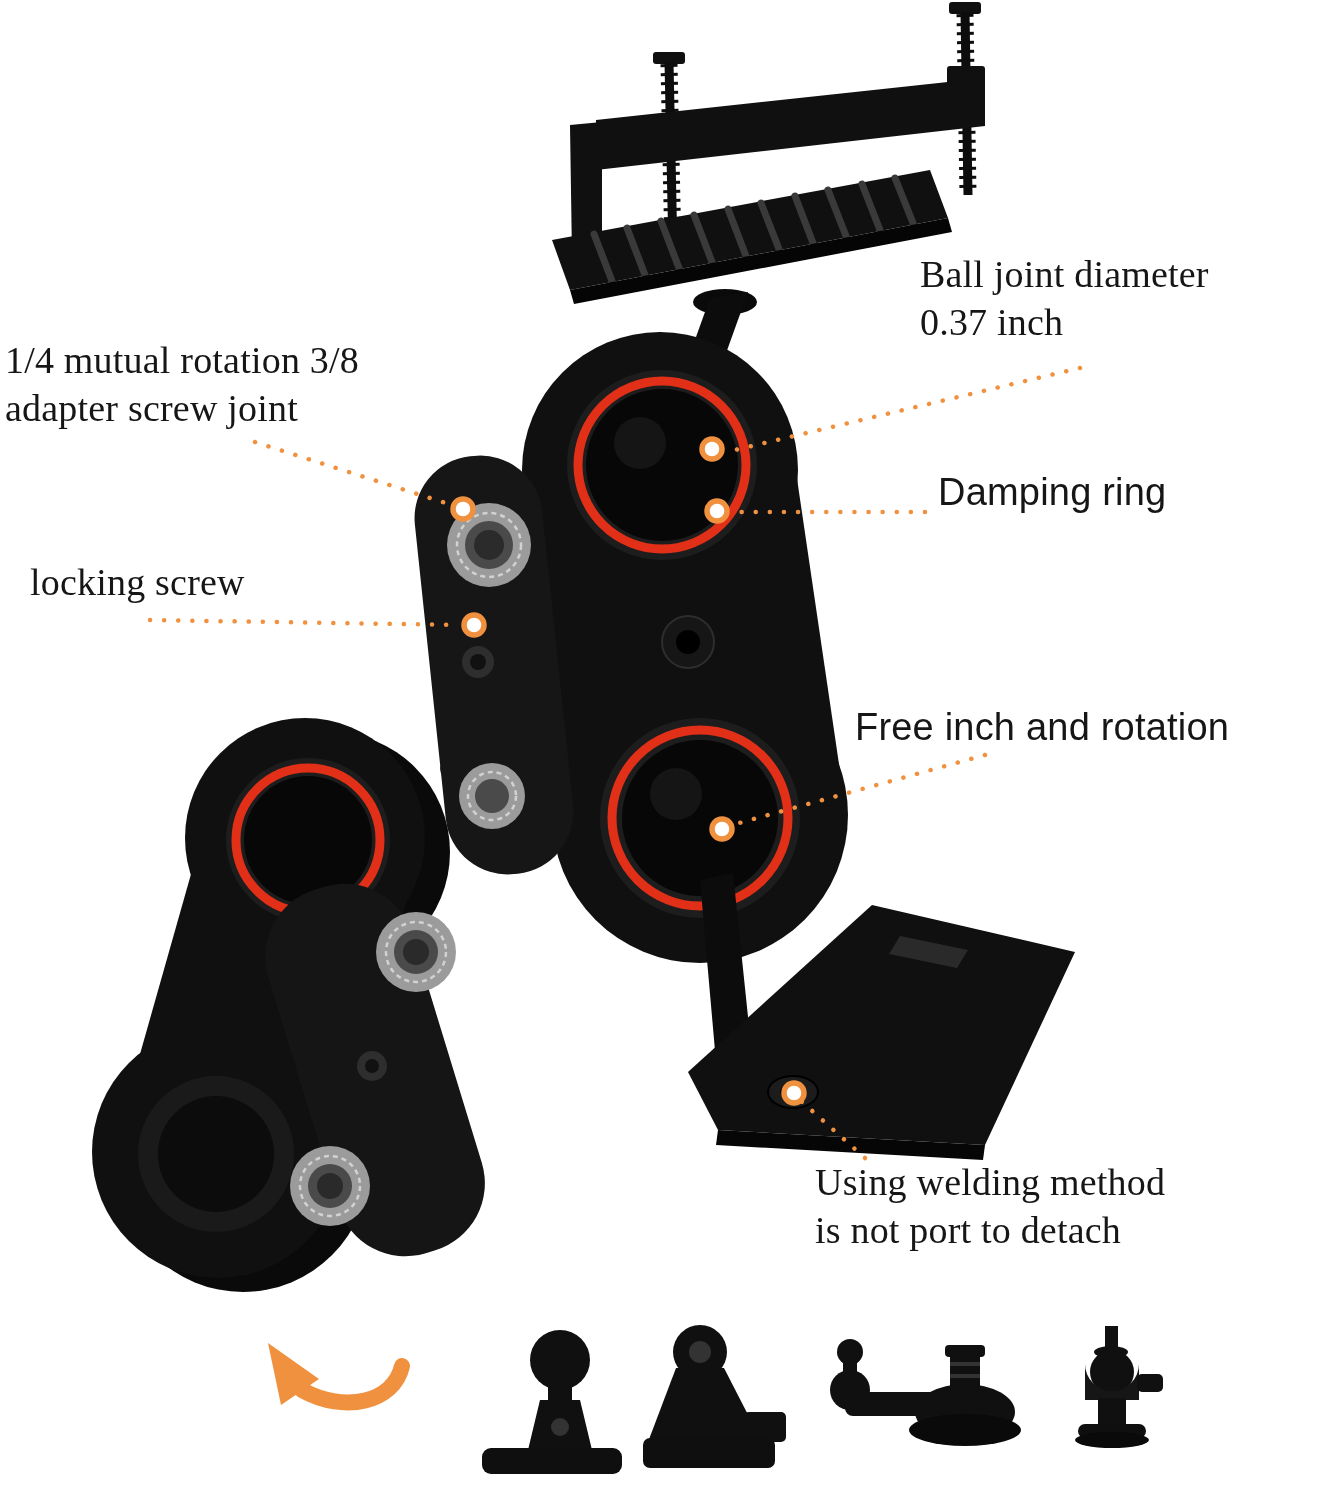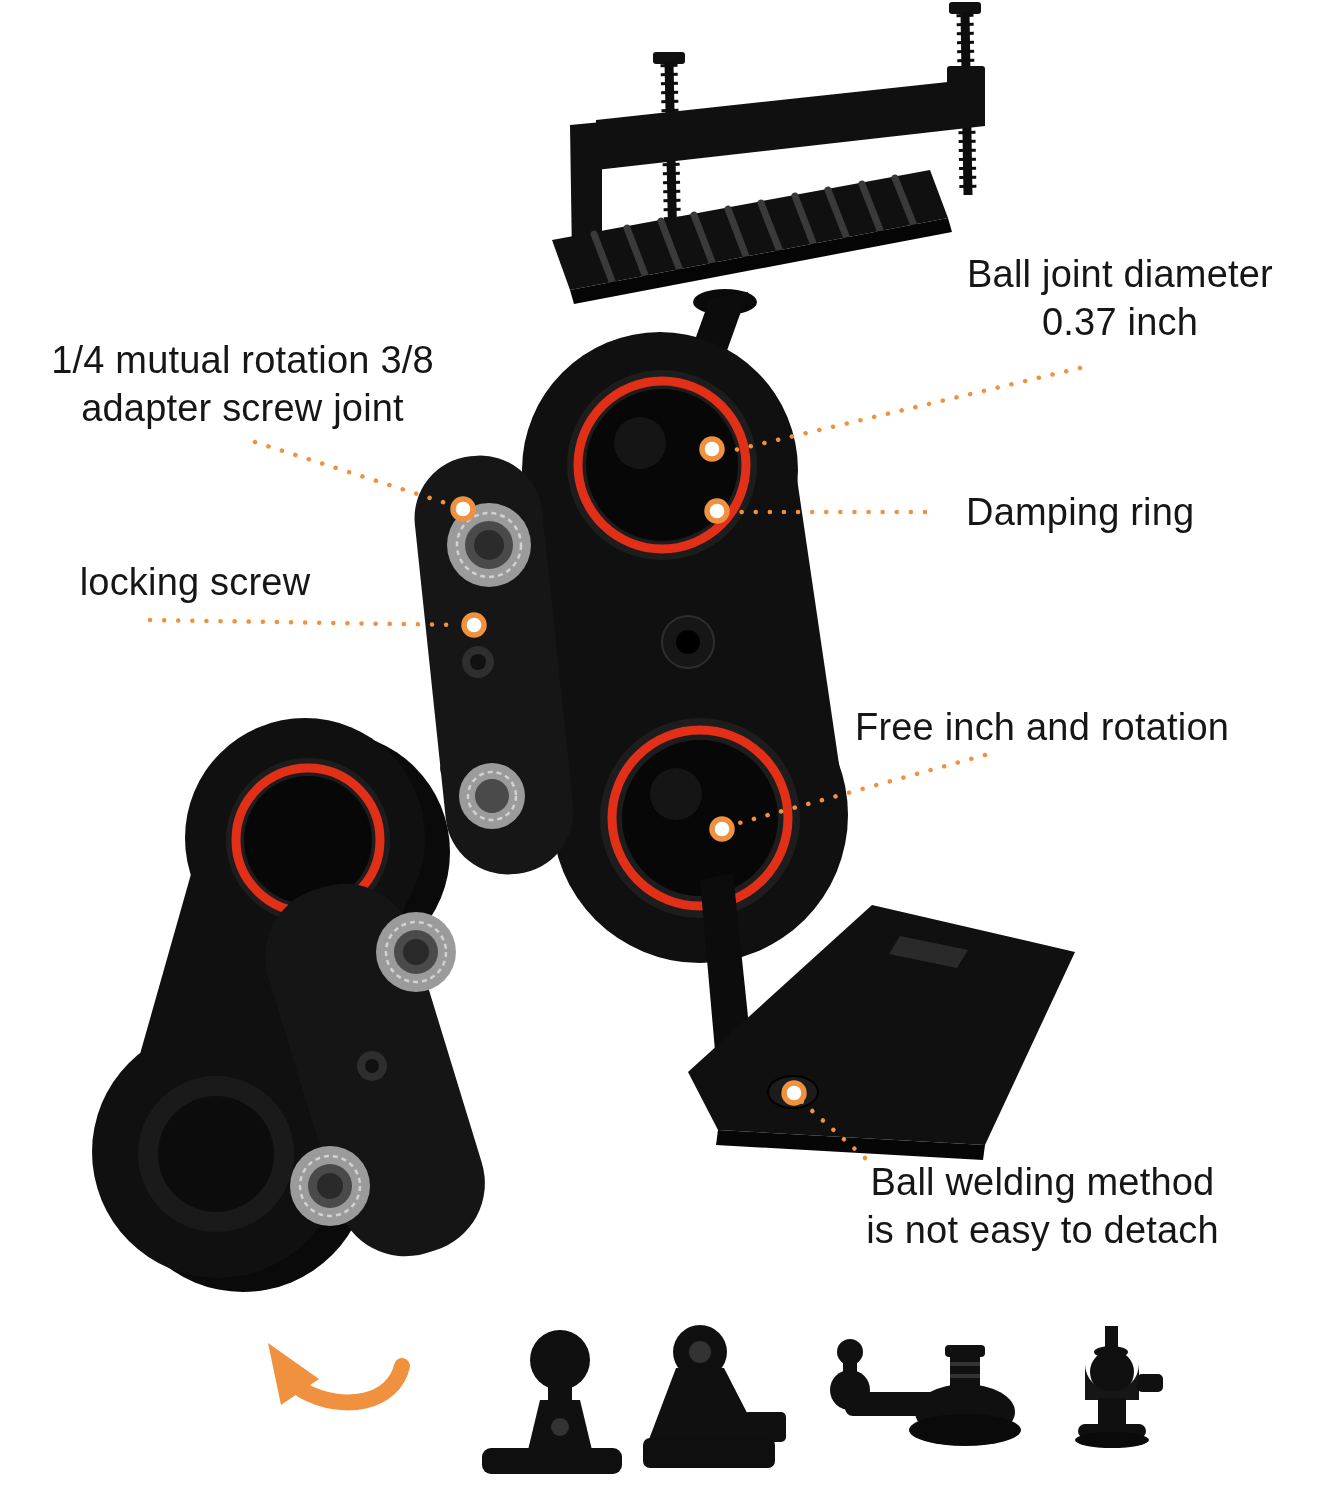--- a/index.html
+++ b/index.html
@@ -11,21 +11,21 @@
   html,body{margin:0;padding:0;background:#fff;}
   .canvas{
     position:relative;width:1328px;height:1500px;background:#ffffff;
     font-family:"Liberation Sans", sans-serif;overflow:hidden;
   }
   svg.scene{position:absolute;left:0;top:0;}
   .label{
     position:absolute;color:#161616;font-size:38px;line-height:48px;
     letter-spacing:0.2px;
   }
-  .center{text-align:center;}
+  .center{font-family:Liberation Serif, serif;}
   .leader{stroke:var(--accent);stroke-width:4.5;stroke-linecap:round;
           stroke-dasharray:0.1 14;fill:none;}
   .marker{fill:#ffffff;stroke:var(--accent);stroke-width:5.5;}
   .arrow-stroke{stroke:var(--accent);stroke-width:16;fill:none;stroke-linecap:round;}
   .arrow-head{fill:var(--accent);}
   .ring{fill:none;stroke:var(--damping-red);stroke-width:9;}
   .blk{fill:var(--product-black);}
   .blk2{fill:#1d1d1d;}
   .ball{fill:#070707;}
   .metal{fill:var(--metal-gray);}
@@ -209,26 +209,26 @@
 
   <div class="label center" style="left:5px;top:336px;width:475px;">
     <div>1/4 mutual rotation 3/8</div>
     <div>adapter screw joint</div>
   </div>
 
   <div class="label center" style="left:30px;top:558px;width:330px;">
     <div>locking screw</div>
   </div>
 
-  <div class="label" style="left:938px;top:488px;margin-left:28px;">
+  <div class="label" style="left:938px;top:468px;">
     <div>Damping ring</div>
   </div>
 
   <div class="label" style="left:855px;top:703px;">
     <div>Free inch and rotation</div>
   </div>
 
   <div class="label center" style="left:815px;top:1158px;width:455px;">
-    <div>Ball welding method</div>
-    <div>is not easy to detach</div>
+    <div>Using welding method</div>
+    <div>is not port to detach</div>
   </div>
 
 </div>
 
 </body></html>

